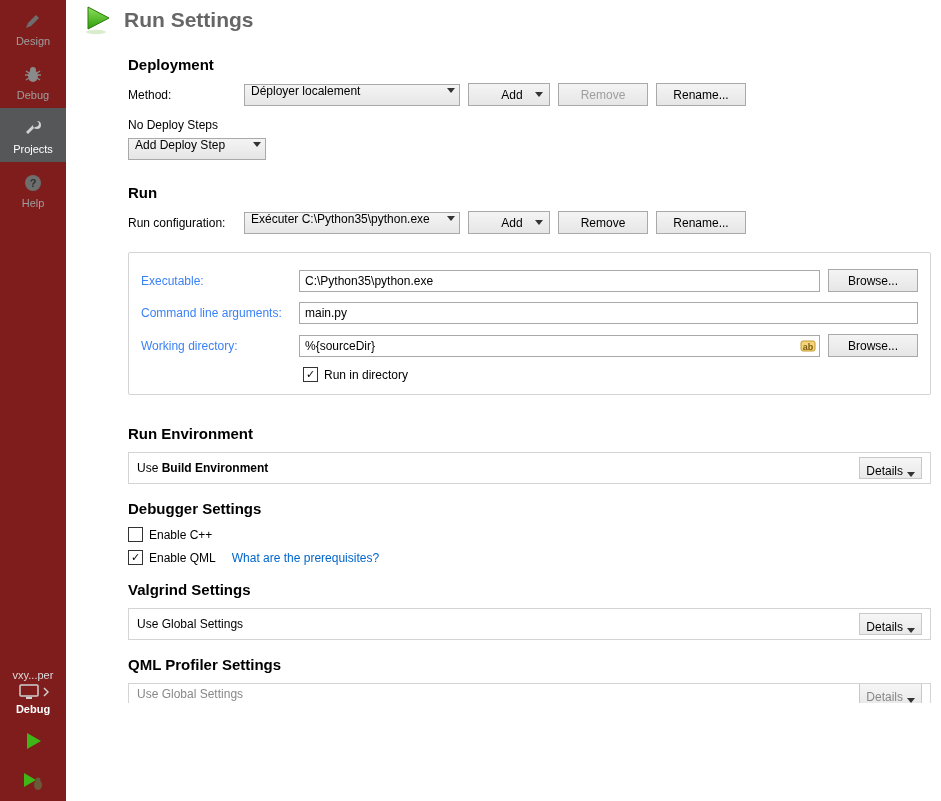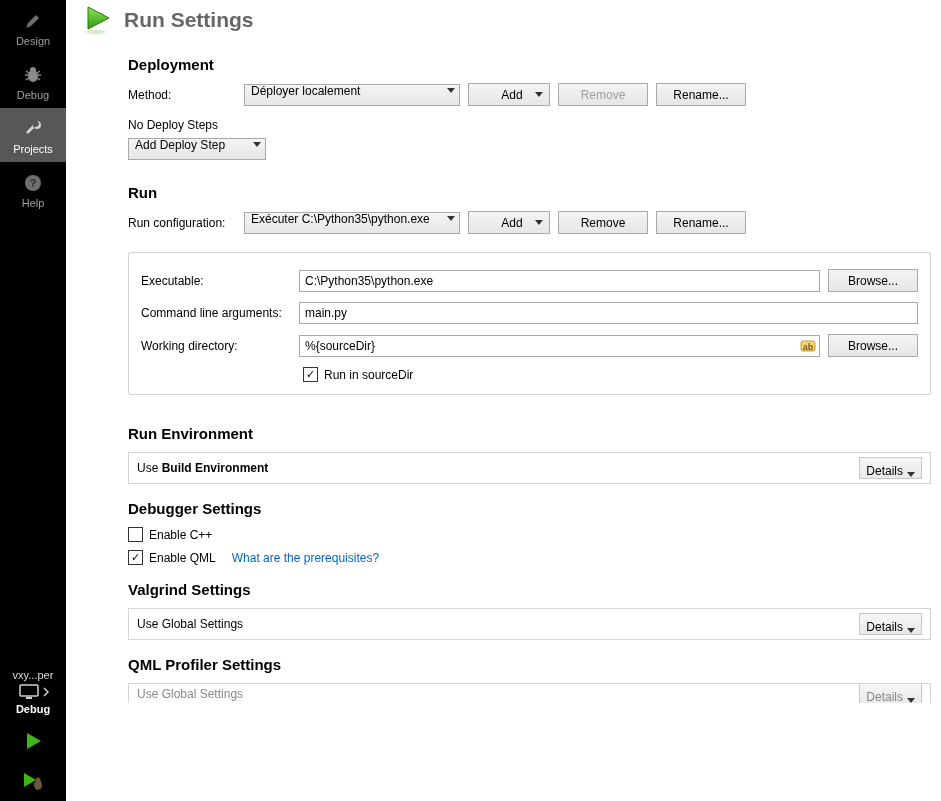--- a/index.html
+++ b/index.html
@@ -9,21 +9,21 @@
     background: #fff;
     color: #000;
     width: 941px;
     height: 801px;
     overflow: hidden;
     display: flex;
   }
   
   .sidebar {
     width: 66px;
-    background: #000000;
+    background: #7f1d1d;
     color: #bcbcbc;
     display: flex;
     flex-direction: column;
     flex-shrink: 0;
   }
   .side-item {
     display: flex;
     flex-direction: column;
     align-items: center;
     justify-content: center;
@@ -82,21 +82,21 @@
     color: #000;
     font-family: Verdana, "Segoe UI", sans-serif;
   }
   .row {
     display: flex;
     align-items: center;
     gap: 8px;
     margin-bottom: 6px;
   }
   .label { min-width: 108px; color: #000; }
-  .label-wide { min-width: 150px; color: #000000; }
+  .label-wide { min-width: 150px; color: #3b82f6; }
   .select {
     display: inline-flex;
     align-items: center;
     justify-content: space-between;
     height: 22px;
     border: 1px solid #a9a9a9;
     background: linear-gradient(to bottom, #f4f4f4, #e6e6e6);
     padding: 0 4px 8px 6px;
     font-size: 12px;
     cursor: pointer;
@@ -368,21 +368,21 @@
                   <text x="8" y="12" font-size="9" text-anchor="middle" fill="#7a5a10" font-weight="bold">ab</text>
                 </svg>
             </span>
           </span>
           <span class="btn browse-btn">
             <span>Browse...</span>
           </span>
         </div>
         <div class="check-row">
           <span class="checkbox">✓</span>
-          <span>Run in sourceDir</span>
+          <span>Run in directory</span>
         </div>
       </div>
     </div>
 
     <div style="margin-top:30px">
       <div class="section-title">Run Environment</div>
       <div class="env-bar">
         <span class="env-label">
           <span>Use </span><span class="strong">Build Environment</span>
         </span>

